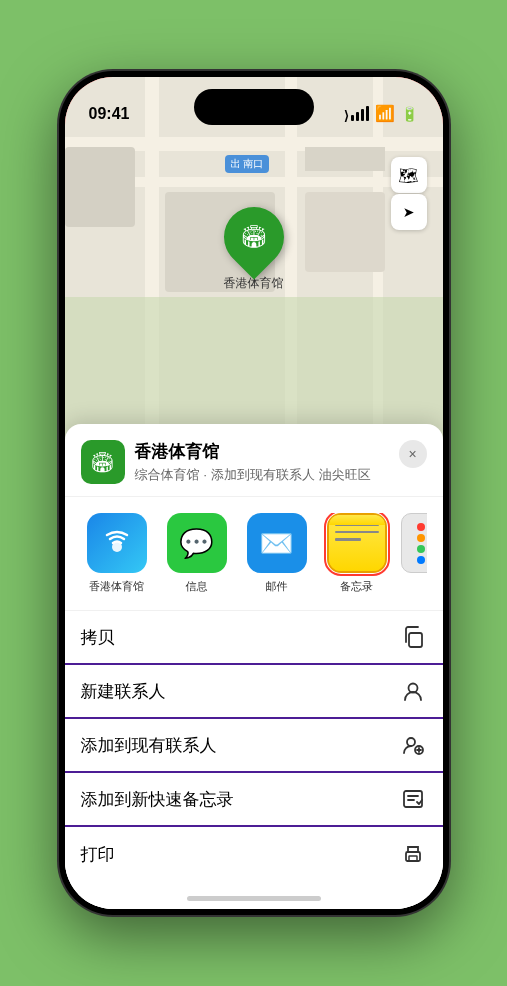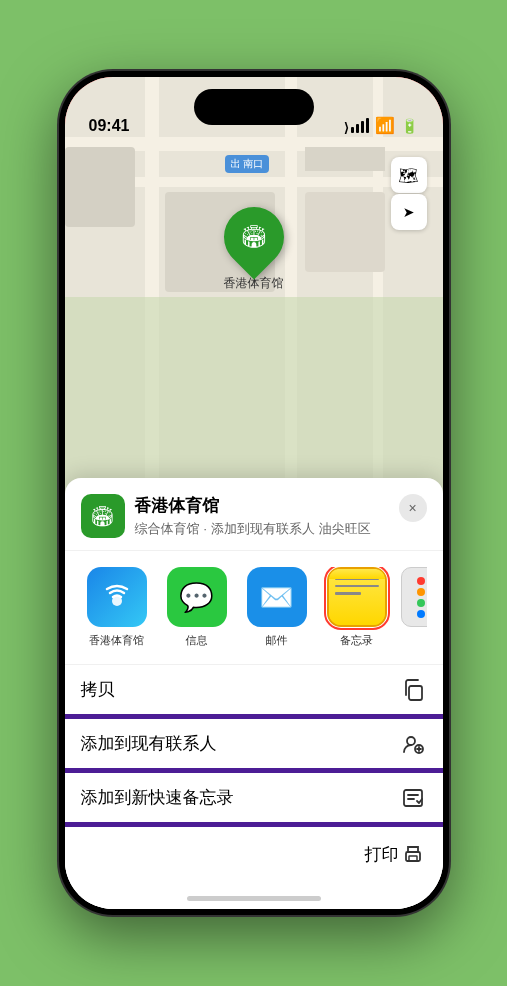--- a/index.html
+++ b/index.html
@@ -34,21 +34,20 @@
     
     .status-bar {
       height: 54px;
       background: transparent;
       display: flex;
       align-items: flex-end;
       padding: 0 24px 8px;
       position: absolute;
       top: 0; left: 0; right: 0;
       z-index: 100;
-      margin-top: 12px;
     }
 
     .status-time {
       font-size: 16px;
       font-weight: 600;
       color: #000;
       flex: 1;
     }
 
     .status-icons {
@@ -283,26 +282,25 @@
     
     .action-list {
       background: white;
     }
 
     .action-item {
       display: flex;
       align-items: center;
       padding: 0 16px;
       height: 54px;
-      border-bottom: 5px solid #4c1d95;
+      border-bottom: 2px solid #4c1d95;
     }
 
     .action-item:last-child {
       border-bottom: none;
-      text-align: right;
     }
 
     .action-label {
       flex: 1;
       font-size: 17px;
       color: #000;
     }
 
     .action-icon {
       width: 28px;
@@ -475,20 +473,29 @@
         <div class="action-item">
           <span class="action-label">拷贝</span>
           <div class="action-icon">
             <svg width="22" height="22" viewBox="0 0 22 22" fill="none">
               <rect x="7" y="7" width="13" height="14" rx="2" stroke="#333" stroke-width="1.8"></rect>
               <path d="M4 16V3a2 2 0 0 1 2-2h10" stroke="#333" stroke-width="1.8" stroke-linecap="round"></path>
             </svg>
           </div>
         </div>
 
+        <div class="action-item">
+          <span class="action-label">新建联系人</span>
+          <div class="action-icon">
+            <svg width="22" height="22" viewBox="0 0 22 22" fill="none">
+              <circle cx="11" cy="8" r="4.5" stroke="#333" stroke-width="1.8"></circle>
+              <path d="M3 20c0-4.4 3.6-8 8-8s8 3.6 8 8" stroke="#333" stroke-width="1.8" stroke-linecap="round"></path>
+            </svg>
+          </div>
+        </div>
 
         <div class="action-item">
           <span class="action-label">添加到现有联系人</span>
           <div class="action-icon">
             <svg width="22" height="22" viewBox="0 0 22 22" fill="none">
               <circle cx="9" cy="8" r="4" stroke="#333" stroke-width="1.8"></circle>
               <path d="M2 19c0-3.9 3.1-7 7-7" stroke="#333" stroke-width="1.8" stroke-linecap="round"></path>
               <circle cx="17" cy="16" r="4" stroke="#333" stroke-width="1.8"></circle>
               <path d="M17 14v4M15 16h4" stroke="#333" stroke-width="1.8" stroke-linecap="round"></path>
             </svg>

